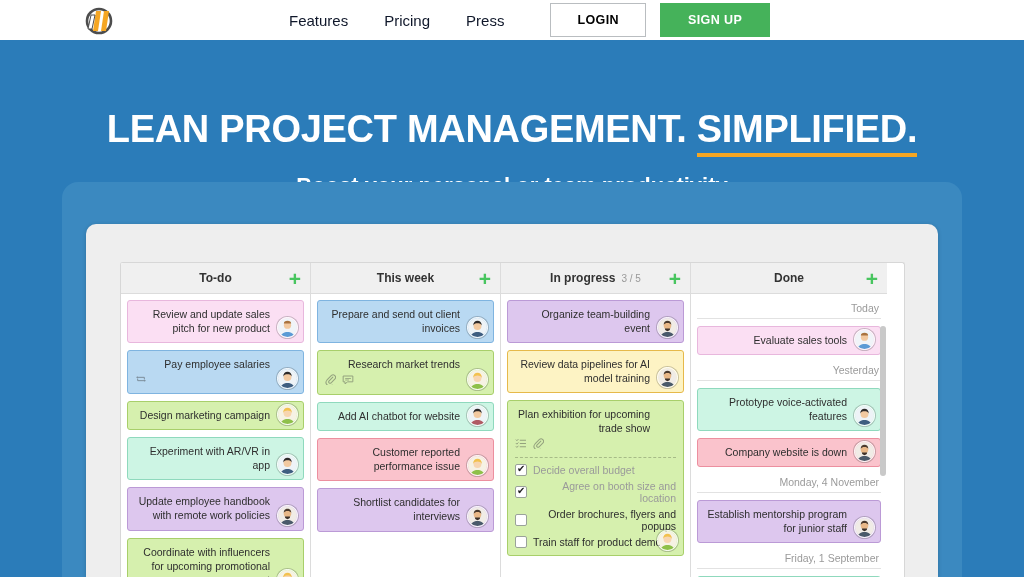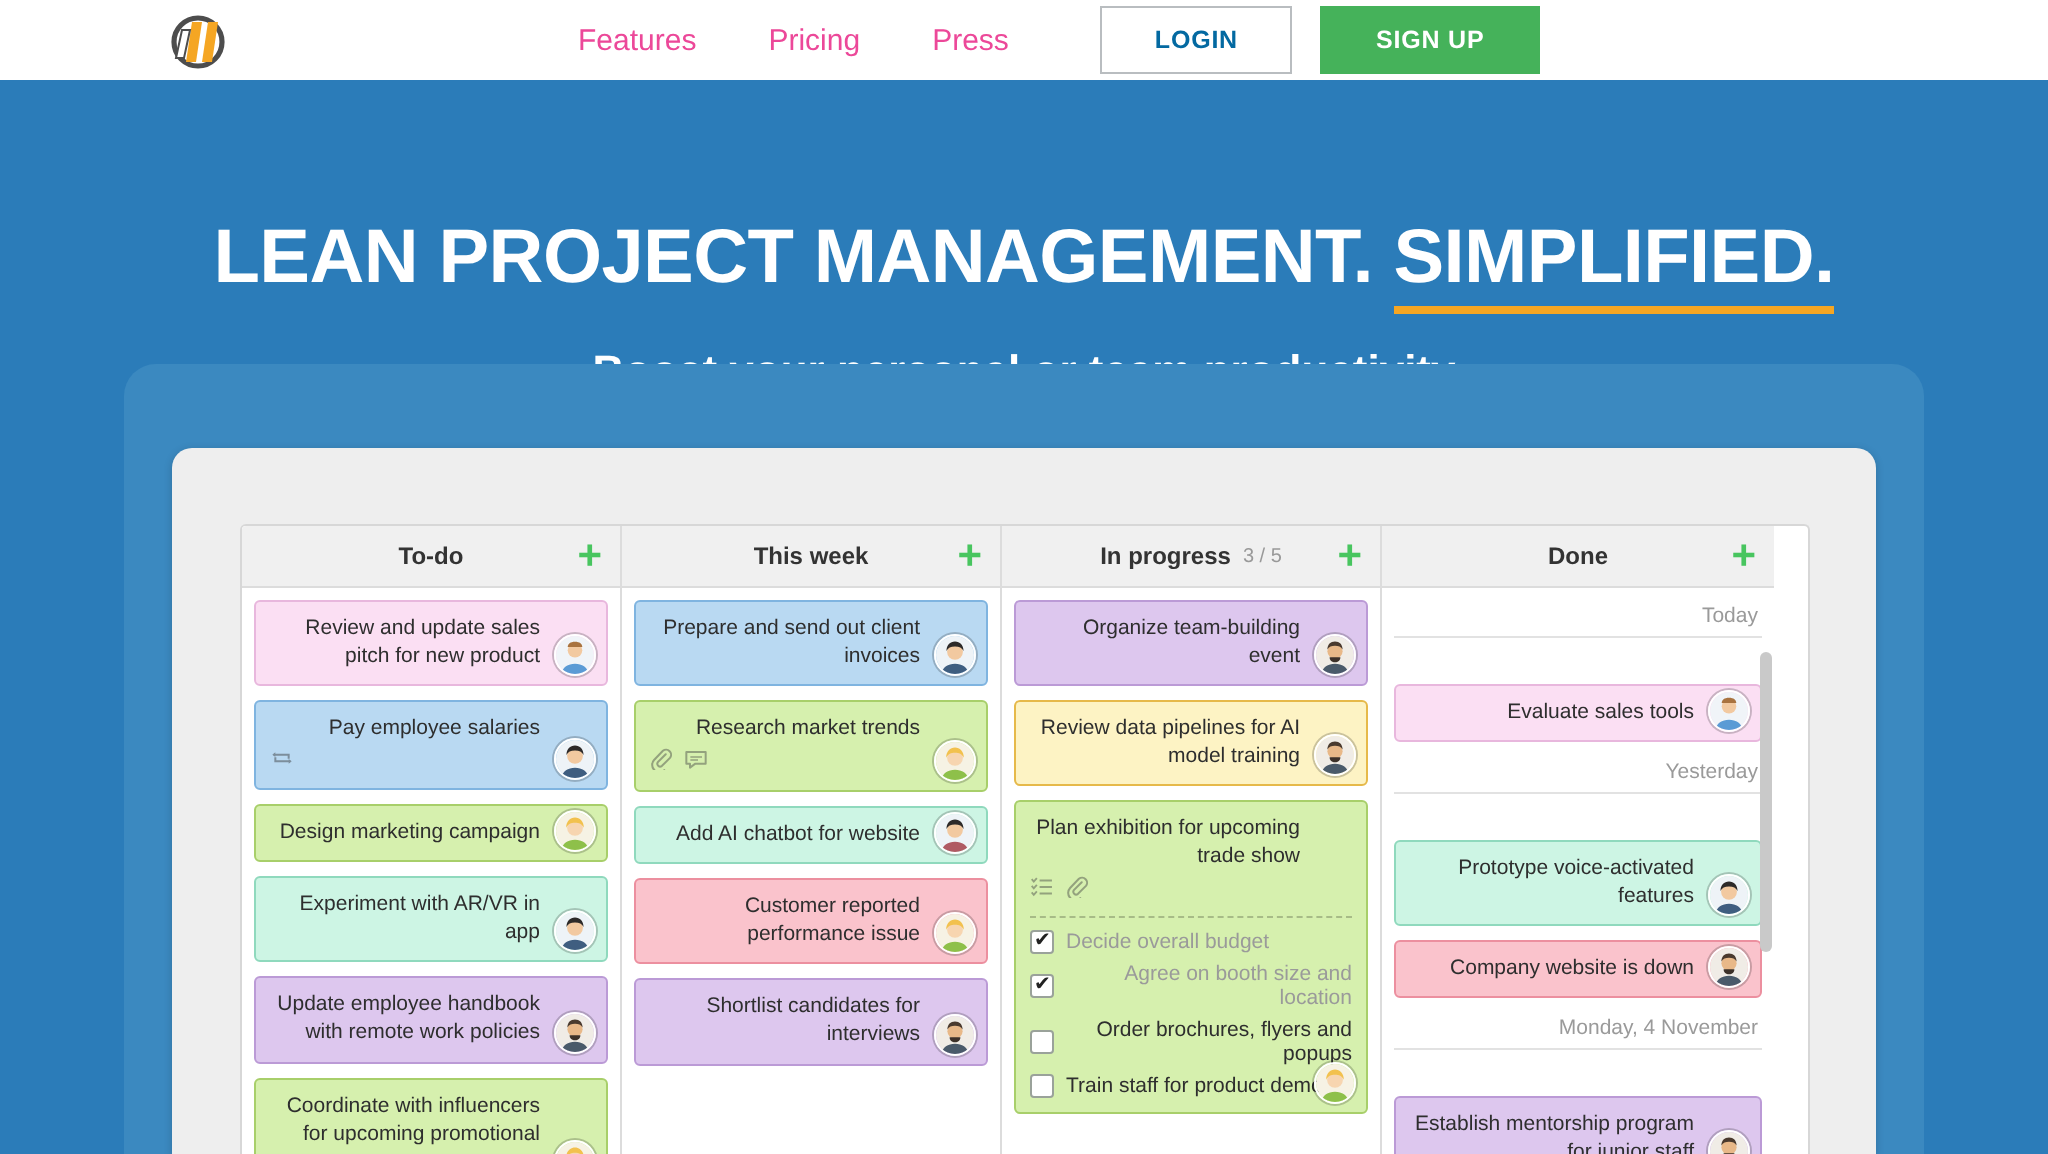--- a/index.html
+++ b/index.html
@@ -39,35 +39,35 @@
   }
   .logo-kanban { color: #4d4d4d; }
   .logo-flow { color: #f5a623; }
 
   .nav-links {
     display: flex; align-items: center;
     margin-left: 170px;
     gap: 36px;
   }
   .nav-link {
-    color: #ec4899;
+    color: #0f172a;
     font-size: 15px;
     text-decoration: none;
     cursor: pointer;
     white-space: nowrap;
   }
   .nav-actions {
     display: flex; align-items: center;
     margin-left: 46px;
     gap: 14px;
   }
   .btn-login {
     border: 1px solid #b9bdc0;
     background: #fff;
-    color: #0369a1;
+    color: #000000;
     font-size: 12.5px;
     font-weight: bold;
     letter-spacing: 0.4px;
     padding: 9px 26px;
     cursor: pointer;
     font-family: "Liberation Sans", sans-serif;
   }
   .btn-signup {
     border: none;
     background: #45b25a;
@@ -247,21 +247,21 @@
     color: #222;
   }
   .check-row.done .ctext { color: #9a9a9a; }
 
   
   .date-group {
     font-size: 10.5px;
     color: #9a9a9a;
     padding: 2px 2px 4px 2px;
     border-bottom: 1px solid #e2e2e2;
-    margin-bottom: 23px;
+    margin-bottom: 7px;
   }
   .date-group.later { margin-top: 3px; }
 
   .scrollbar {
     position: absolute;
     right: 1px; top: 32px;
     width: 6px; height: 280px;
     background: transparent;
   }
   .scrollbar .thumb {

